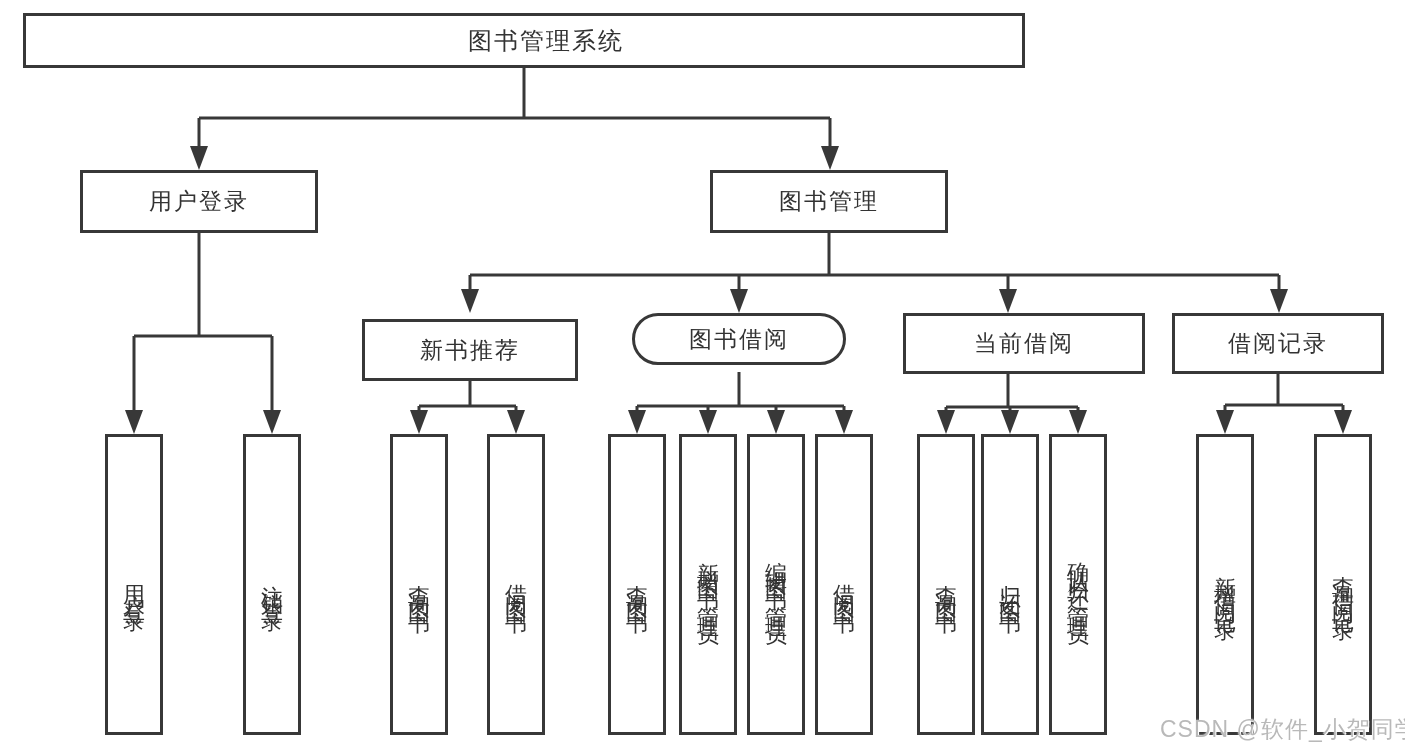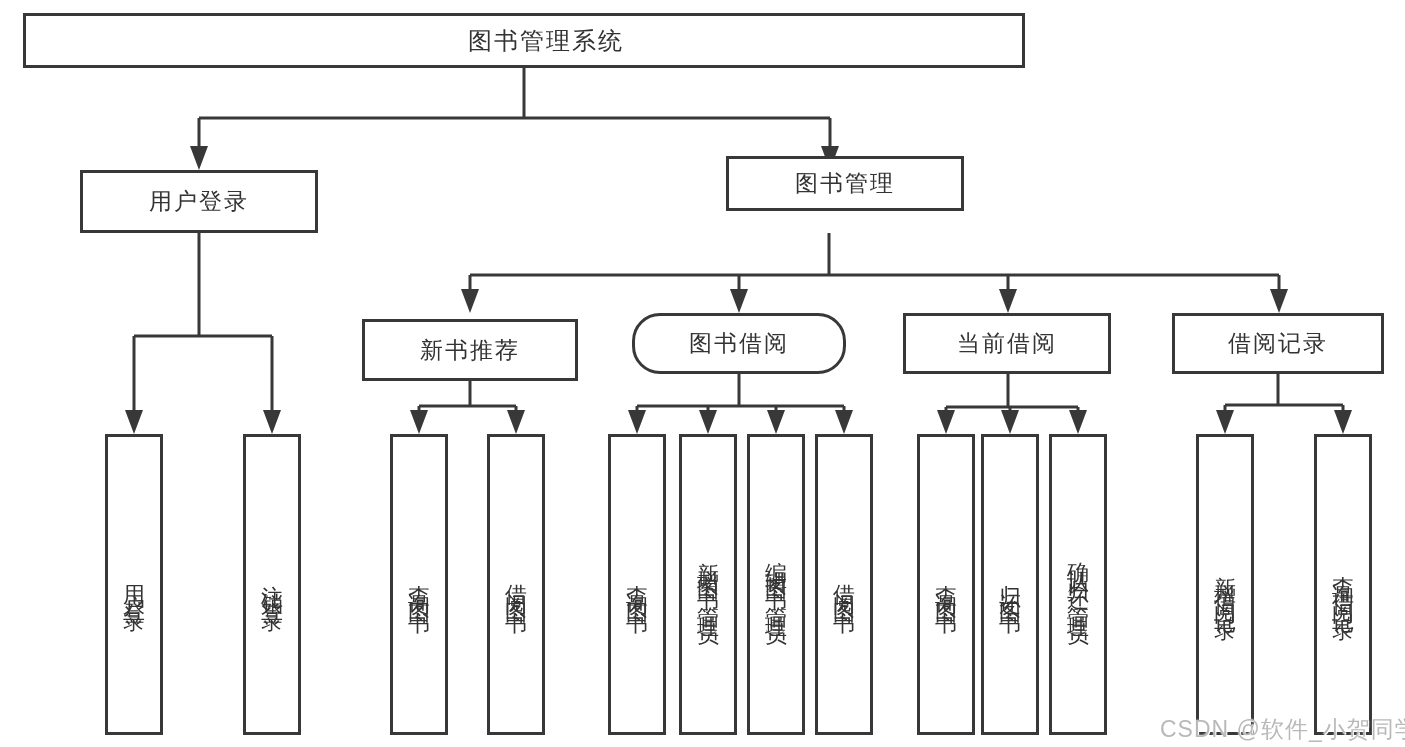--- a/index.html
+++ b/index.html
@@ -88,31 +88,31 @@
       M1216 410 L1234 410 L1225 434 Z  M1334 410 L1352 410 L1343 434 Z"></path>
   </svg>
 
   <div class="node root" style="left:23px; top:13px; width:1002px; height:55px;padding-left:44px;">
     <span class="node-label">图书管理系统</span>
   </div>
 
   <div class="node" style="left:80px; top:170px; width:238px; height:63px;">
     <span class="node-label">用户登录</span>
   </div>
-  <div class="node" style="left:710px; top:156px; width:238px; height:55px;margin-left:16px;">
+  <div class="node" style="left:710px; top:170px; width:238px; height:63px;">
     <span class="node-label">图书管理</span>
   </div>
 
   <div class="node" style="left:362px; top:313px; width:216px; height:62px;margin-top:6px;">
     <span class="node-label">新书推荐</span>
   </div>
-  <div class="node" style="left:632px; top:313px; width:214px; height:61px;border-radius:28px;">
+  <div class="node" style="left:632px; top:313px; width:214px; height:52px;border-radius:28px;">
     <span class="node-label">图书借阅</span>
   </div>
-  <div class="node" style="left:903px; top:313px; width:208px; height:61px;">
+  <div class="node" style="left:903px; top:313px; width:242px; height:61px;">
     <span class="node-label">当前借阅</span>
   </div>
   <div class="node" style="left:1172px; top:313px; width:212px; height:61px;">
     <span class="node-label">借阅记录</span>
   </div>
 
   <div class="node v" style="left:105px; top:434px; width:58px; height:301px;">
     <span class="node-label">用户登录</span>
   </div>
   <div class="node v" style="left:243px; top:434px; width:58px; height:301px;">

